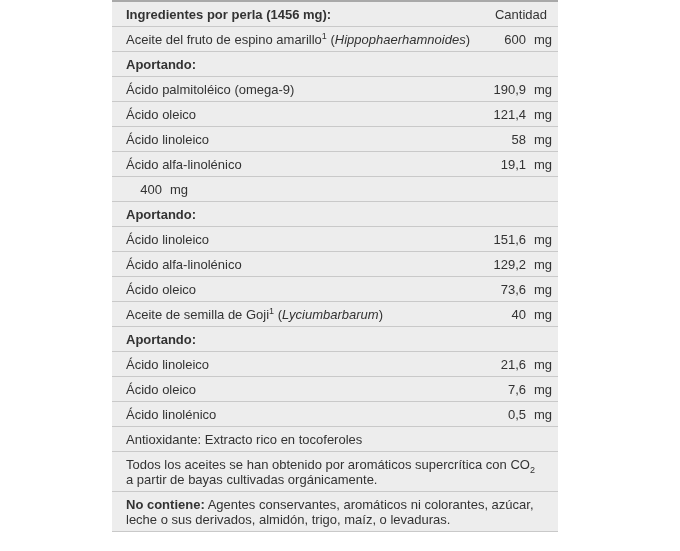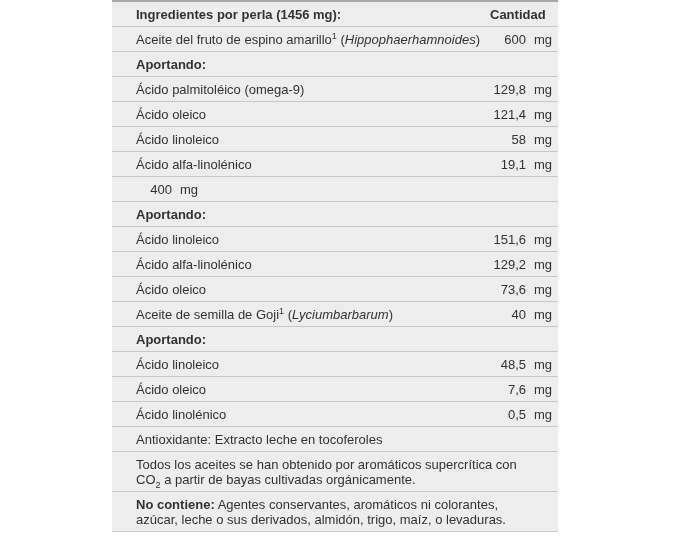--- a/index.html
+++ b/index.html
@@ -19,33 +19,33 @@
     box-sizing: border-box;
     background: #ededed;
     color: #333333;
     font-size: 13px;
     border-top: 2px solid #a9a9a9;
   }
   .row {
     display: flex;
     justify-content: space-between;
     align-items: baseline;
-    padding: 5px 6px 4px 24px;
+    padding: 5px 6px 4px 14px;
     border-bottom: 1px solid #c9c9c9;
     line-height: 15px;
   }
   .row.header .label, .row.section .label { font-weight: bold; }
   .row .label { flex: 1 1 auto; padding-right: 10px; }
   .row .amount { display: flex; white-space: nowrap; flex: 0 0 auto; }
   .row .value { min-width: 36px; text-align: right; }
   .row .unit { width: 18px; text-align: right; margin-left: 8px; }
   .row .amount-header {
     min-width: 62px;
-    text-align: left;
-    font-weight: bold;
+    text-align: center;
+    font-weight: normal;
     white-space: nowrap;
   }
   .row.note .label { padding-right: 16px; }
   sup { font-size: 9px; line-height: 0; }
   sub { font-size: 9px; line-height: 0; }
   i { font-style: italic; }
   b { font-weight: bold; }
 </style>
 </head>
 <body>
@@ -62,21 +62,21 @@
           <span class="value">600</span>
           <span class="unit">mg</span>
         </div>
       </div>
       <div class="row section">
         <div class="label"><span>Aportando:</span></div>
       </div>
       <div class="row data">
         <div class="label"><span>Ácido palmitoléico (omega-9)</span></div>
         <div class="amount">
-          <span class="value">129,8</span>
+          <span class="value">190,9</span>
           <span class="unit">mg</span>
         </div>
       </div>
       <div class="row data">
         <div class="label"><span>Ácido oleico</span></div>
         <div class="amount">
           <span class="value">121,4</span>
           <span class="unit">mg</span>
         </div>
       </div>
@@ -130,40 +130,40 @@
           <span class="value">40</span>
           <span class="unit">mg</span>
         </div>
       </div>
       <div class="row section">
         <div class="label"><span>Aportando:</span></div>
       </div>
       <div class="row data">
         <div class="label"><span>Ácido linoleico</span></div>
         <div class="amount">
-          <span class="value">48,5</span>
+          <span class="value">21,6</span>
           <span class="unit">mg</span>
         </div>
       </div>
       <div class="row data">
         <div class="label"><span>Ácido oleico</span></div>
         <div class="amount">
           <span class="value">7,6</span>
           <span class="unit">mg</span>
         </div>
       </div>
       <div class="row data">
         <div class="label"><span>Ácido linolénico</span></div>
         <div class="amount">
           <span class="value">0,5</span>
           <span class="unit">mg</span>
         </div>
       </div>
       <div class="row note">
-        <div class="label"><span>Antioxidante: Extracto leche en tocoferoles</span></div>
+        <div class="label"><span>Antioxidante: Extracto rico en tocoferoles</span></div>
       </div>
       <div class="row note">
         <div class="label"><span>Todos los aceites se han obtenido por aromáticos supercrítica con CO</span><sub>2</sub><span> a partir de bayas cultivadas orgánicamente.</span></div>
       </div>
       <div class="row note">
         <div class="label"><b>No contiene:</b><span> Agentes conservantes, aromáticos ni colorantes, azúcar, leche o sus derivados, almidón, trigo, maíz, o levaduras.</span></div>
       </div>
     </div>
 
 </div>

